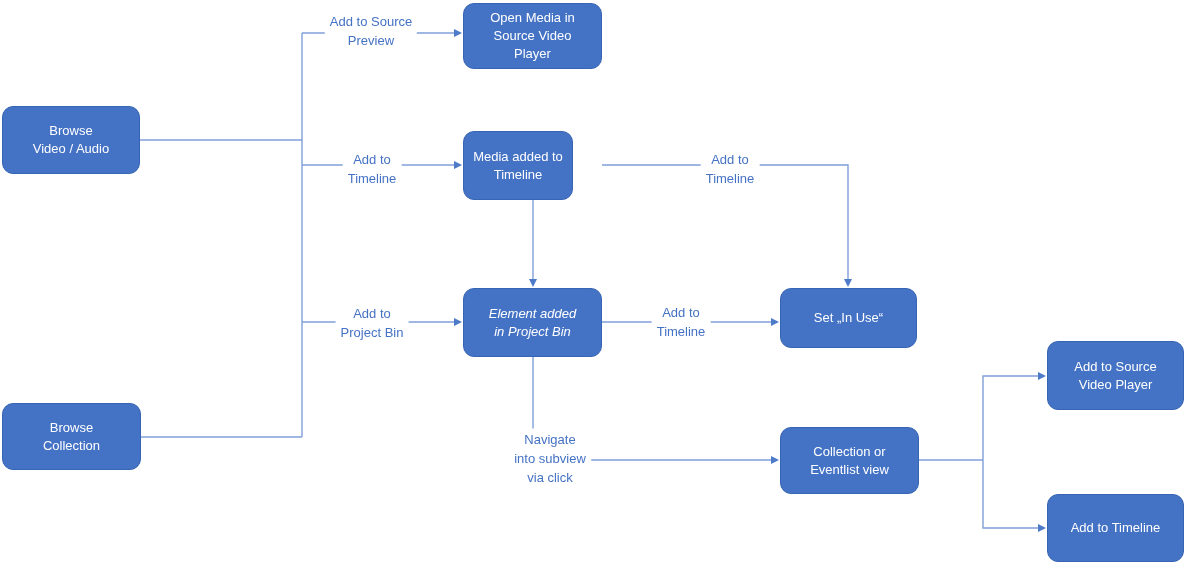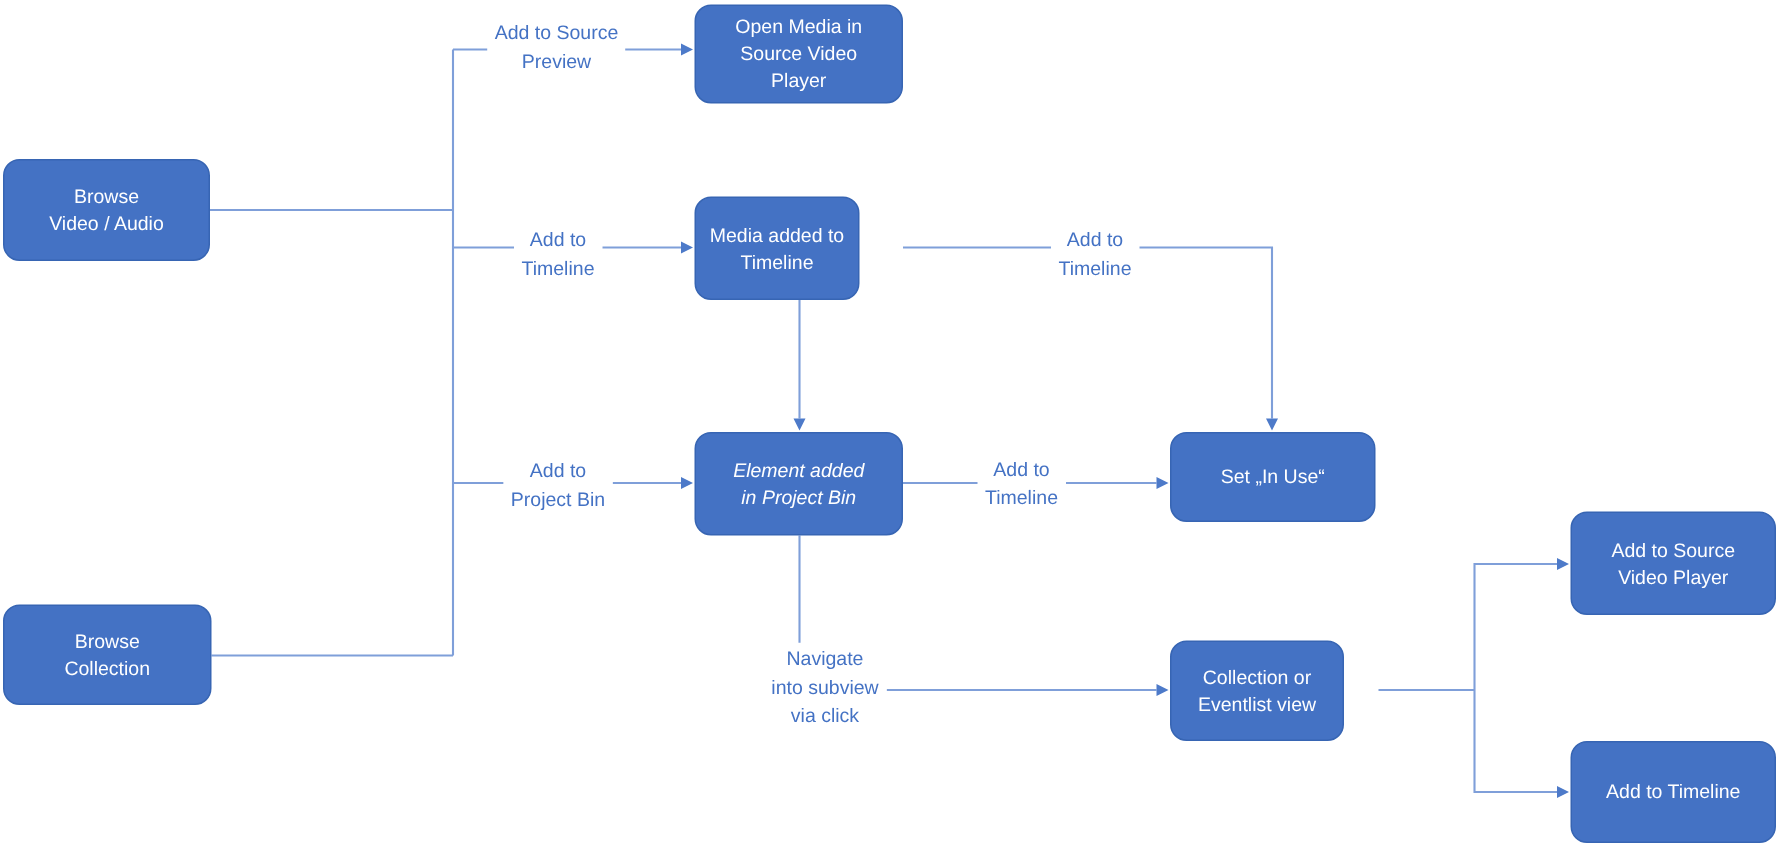--- a/index.html
+++ b/index.html
@@ -70,21 +70,21 @@
   <div class="node" style="left:2px;top:403px;width:139px;height:67px;">Browse
 Collection</div>
   <div class="node" style="left:463px;top:3px;width:139px;height:66px;">Open Media in
 Source Video
 Player</div>
   <div class="node" style="left:463px;top:131px;width:110px;height:69px;">Media added to
 Timeline</div>
   <div class="node" style="left:463px;top:288px;width:139px;height:69px;font-style:italic;">Element added
 in Project Bin</div>
   <div class="node" style="left:780px;top:288px;width:137px;height:60px;">Set „In Use“</div>
-  <div class="node" style="left:780px;top:427px;width:116px;height:67px;">Collection or
+  <div class="node" style="left:780px;top:427px;width:139px;height:67px;">Collection or
 Eventlist view</div>
   <div class="node" style="left:1047px;top:341px;width:137px;height:69px;">Add to Source
 Video Player</div>
   <div class="node" style="left:1047px;top:494px;width:137px;height:68px;">Add to Timeline</div>
 
   <div class="edge-label" style="left:371px;top:31px;">Add to Source
 Preview</div>
   <div class="edge-label" style="left:372px;top:169px;">Add to
 Timeline</div>
   <div class="edge-label" style="left:372px;top:323px;">Add to

